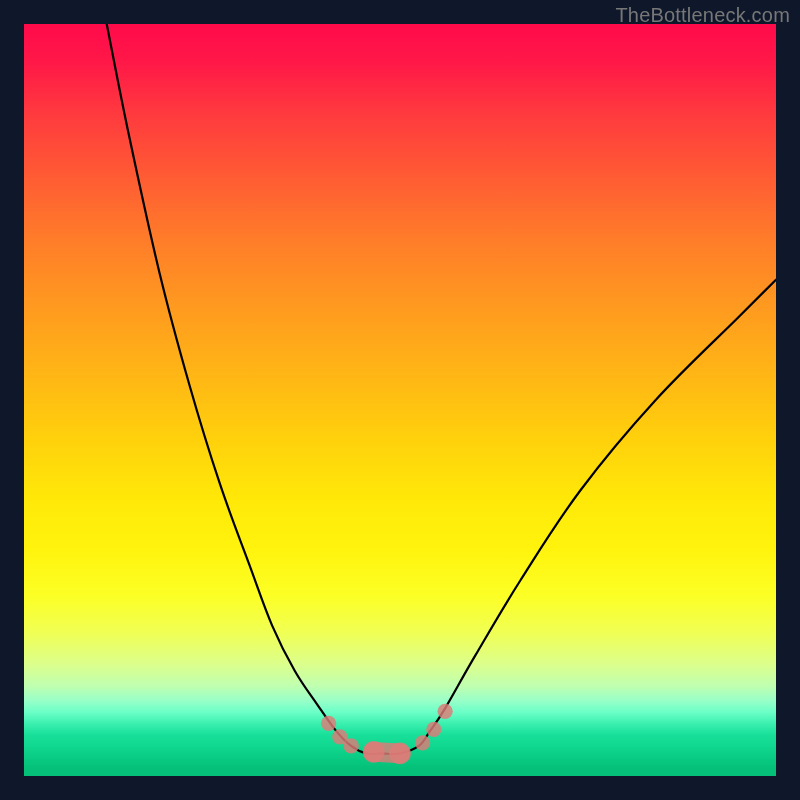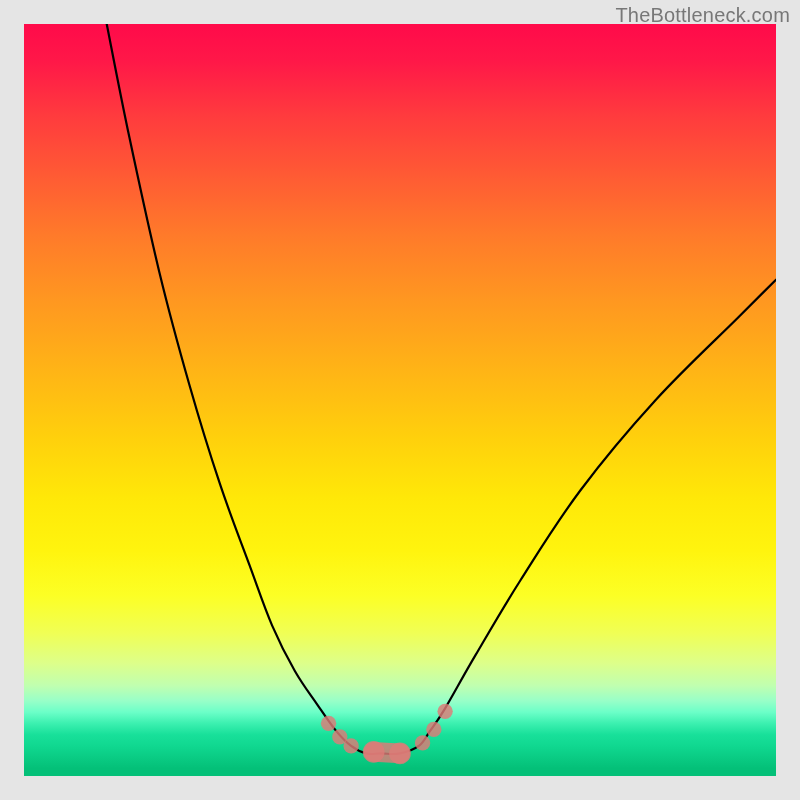--- a/index.html
+++ b/index.html
@@ -10,21 +10,21 @@
     background: #000;
     overflow: hidden;
     font-family: Arial, Helvetica, sans-serif;
   }
   .frame {
     position: absolute;
     top: 0;
     left: 0;
     width: 800px;
     height: 800px;
-    background: #e5e5e5;
+    background: #0f172a;
   }
   .watermark {
     position: absolute;
     top: 4px;
     right: 10px;
     color: #777;
     font-size: 20px;
     letter-spacing: 0.2px;
     font-weight: 400;
   }

